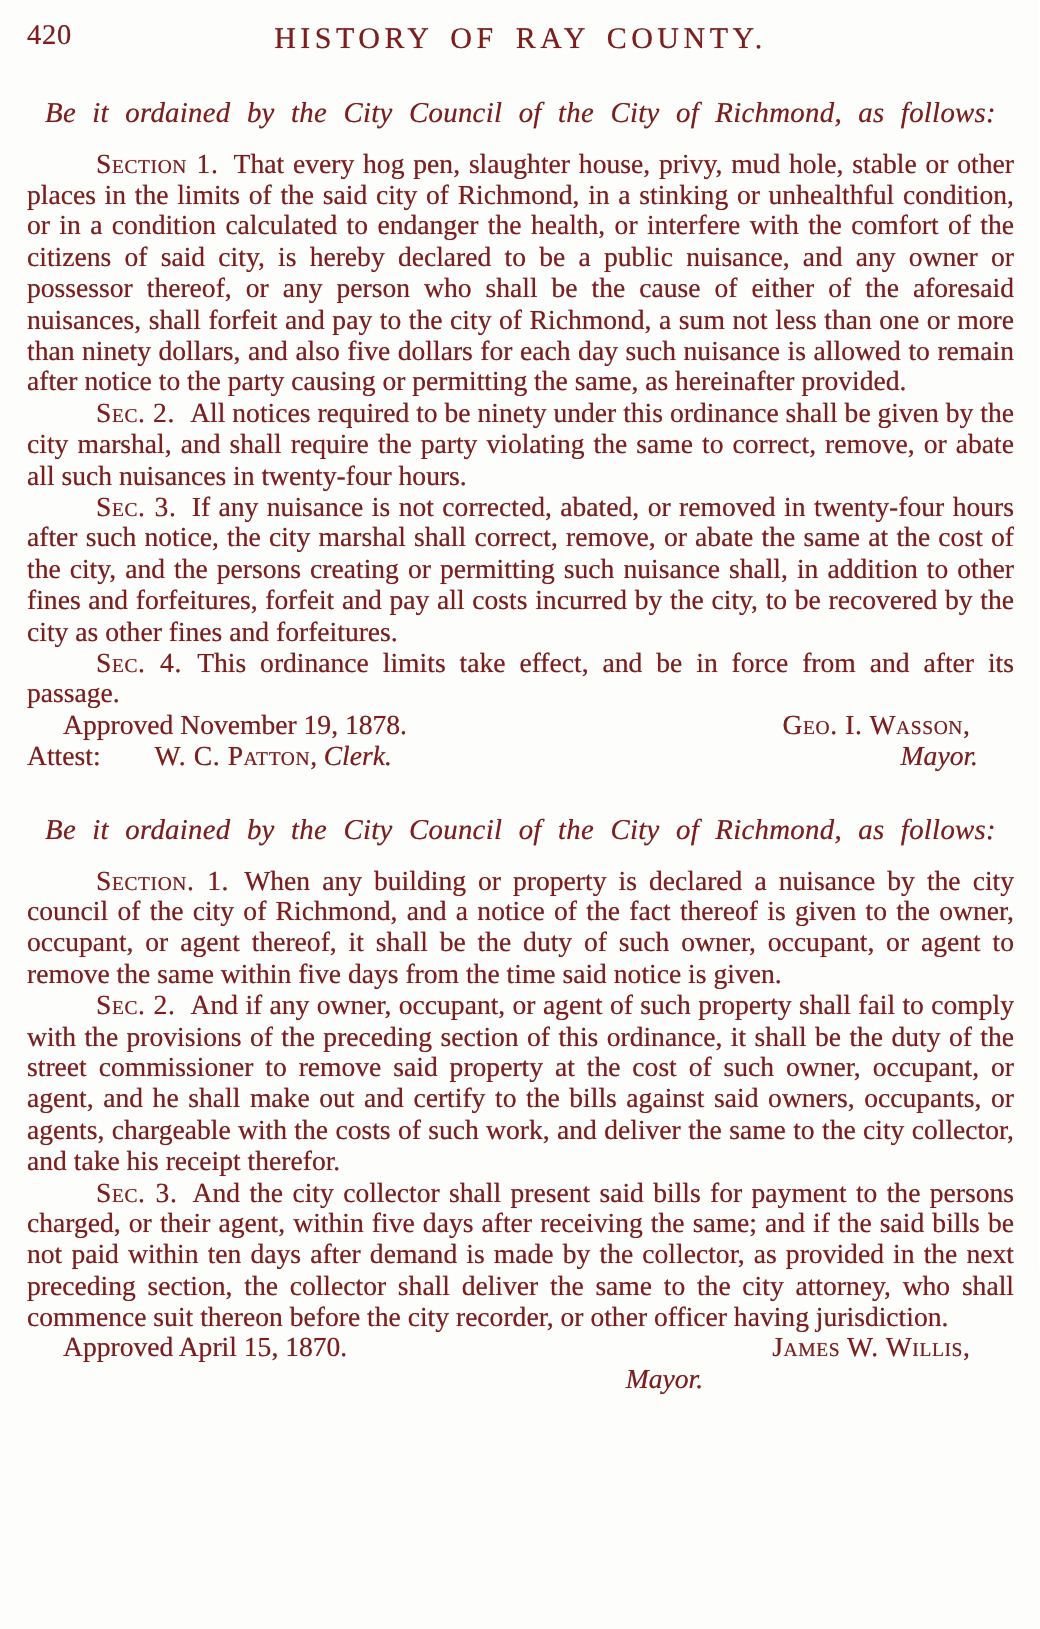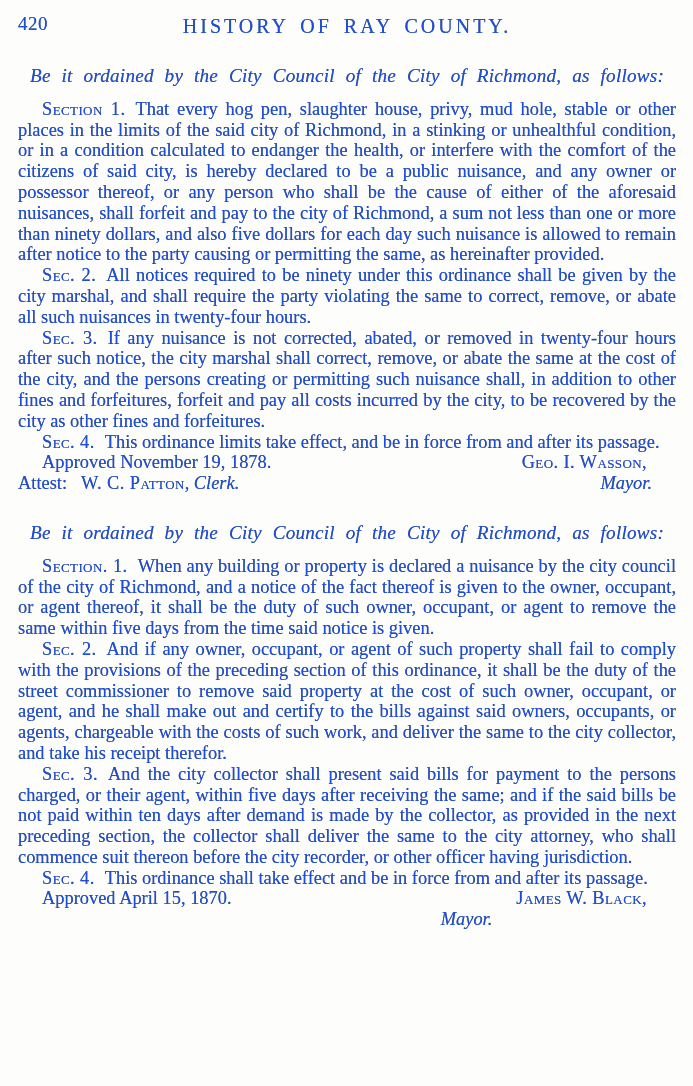--- a/index.html
+++ b/index.html
@@ -6,21 +6,21 @@
     margin: 0;
     padding: 0;
     background: #ffffff;
   }
   .page {
     position: relative;
     width: 693px;
     height: 1086px;
     box-sizing: border-box;
     background: #fdfdfc;
-    color: #1d4ed8;
+    color: #7f1d1d;
     font-family: "Liberation Serif", "DejaVu Serif", serif;
     font-size: 18.4px;
     line-height: 20.8px;
     padding: 14px 17px 10px 18px;
     overflow: hidden;
     text-shadow: 0 0 0.6px rgba(10,10,10,0.55);
   }
 
   
   .page-header {
@@ -60,20 +60,21 @@
 
   .body-para {
     margin: 0;
     text-align: justify;
     text-indent: 24px;
   }
 
   .sc {
     font-variant-caps: small-caps;
     letter-spacing: 0.4px;
+    margin-left: 22px;
   }
   .section-label {
     margin-right: 0.55em;
   }
   .it { font-style: italic; }
 
   
   .approval {
     display: grid;
     grid-template-columns: 1fr auto;
@@ -127,24 +128,21 @@
 
     <p class="body-para">
       <span class="sc section-label">Section. 1.</span><span>When any building or property is declared a nuisance by the city council of the city of Richmond, and a notice of the fact thereof is given to the owner, occupant, or agent thereof, it shall be the duty of such owner, occupant, or agent to remove the same within five days from the time said notice is given.</span>
     </p>
     <p class="body-para">
       <span class="sc section-label">Sec. 2.</span><span>And if any owner, occupant, or agent of such property shall fail to comply with the provisions of the preceding section of this ordinance, it shall be the duty of the street commissioner to remove said property at the cost of such owner, occupant, or agent, and he shall make out and certify to the bills against said owners, occupants, or agents, chargeable with the costs of such work, and deliver the same to the city collector, and take his receipt therefor.</span>
     </p>
     <p class="body-para">
       <span class="sc section-label">Sec. 3.</span><span>And the city collector shall present said bills for payment to the persons charged, or their agent, within five days after receiving the same; and if the said bills be not paid within ten days after demand is made by the collector, as provided in the next preceding section, the collector shall deliver the same to the city attorney, who shall commence suit thereon before the city recorder, or other officer having jurisdiction.</span>
     </p>
-    <p class="body-para">
-      <span class="sc section-label">Sec. 4.</span><span>This ordinance shall take effect and be in force from and after its passage.</span>
-    </p>
 
     <div class="approval">
       <span class="left-approved">Approved April 15, 1870.</span>
-      <span class="right-cell sc mayor-name">James W. Black,</span>
+      <span class="right-cell sc mayor-name">James W. Willis,</span>
       <span class="right-cell it">Mayor.</span>
     </div>
   </section>
 
 </div>
 
 </body></html>

